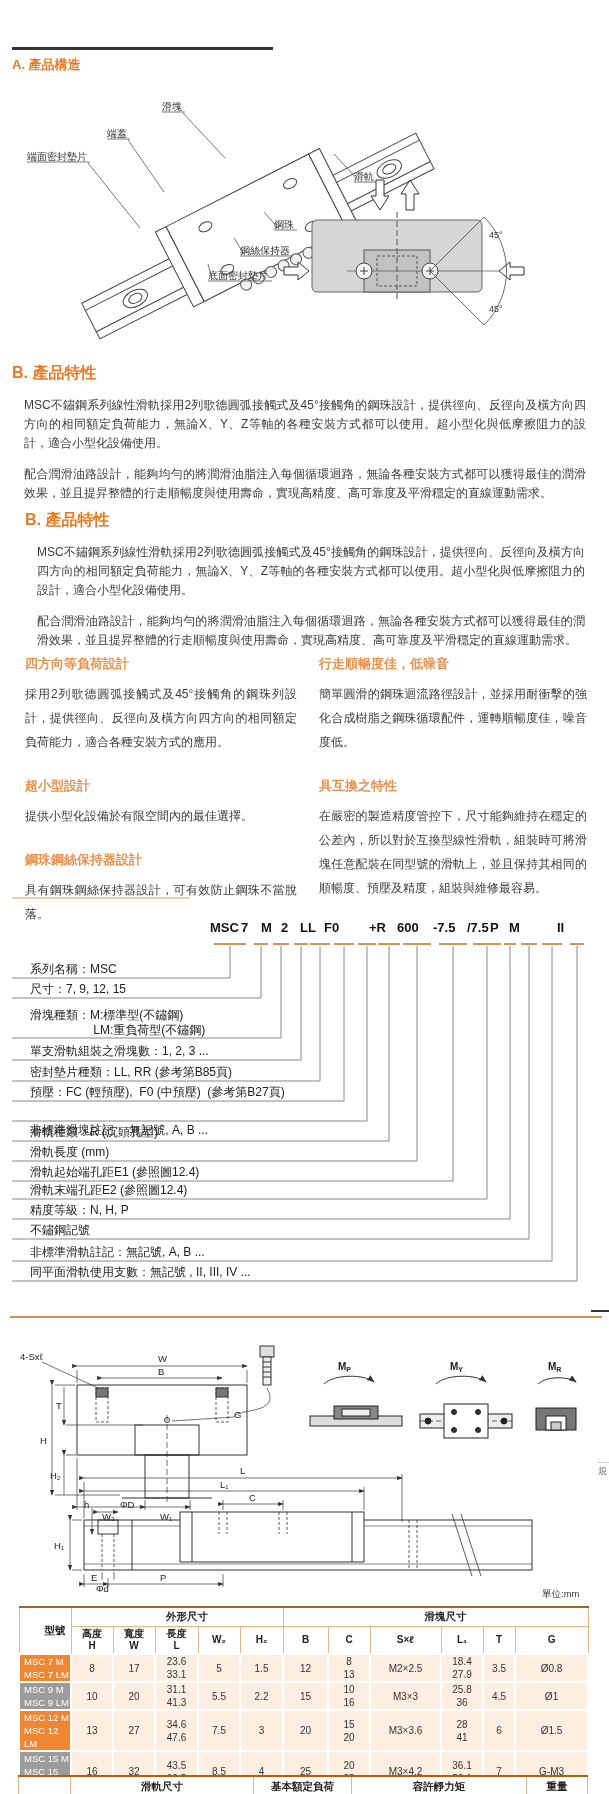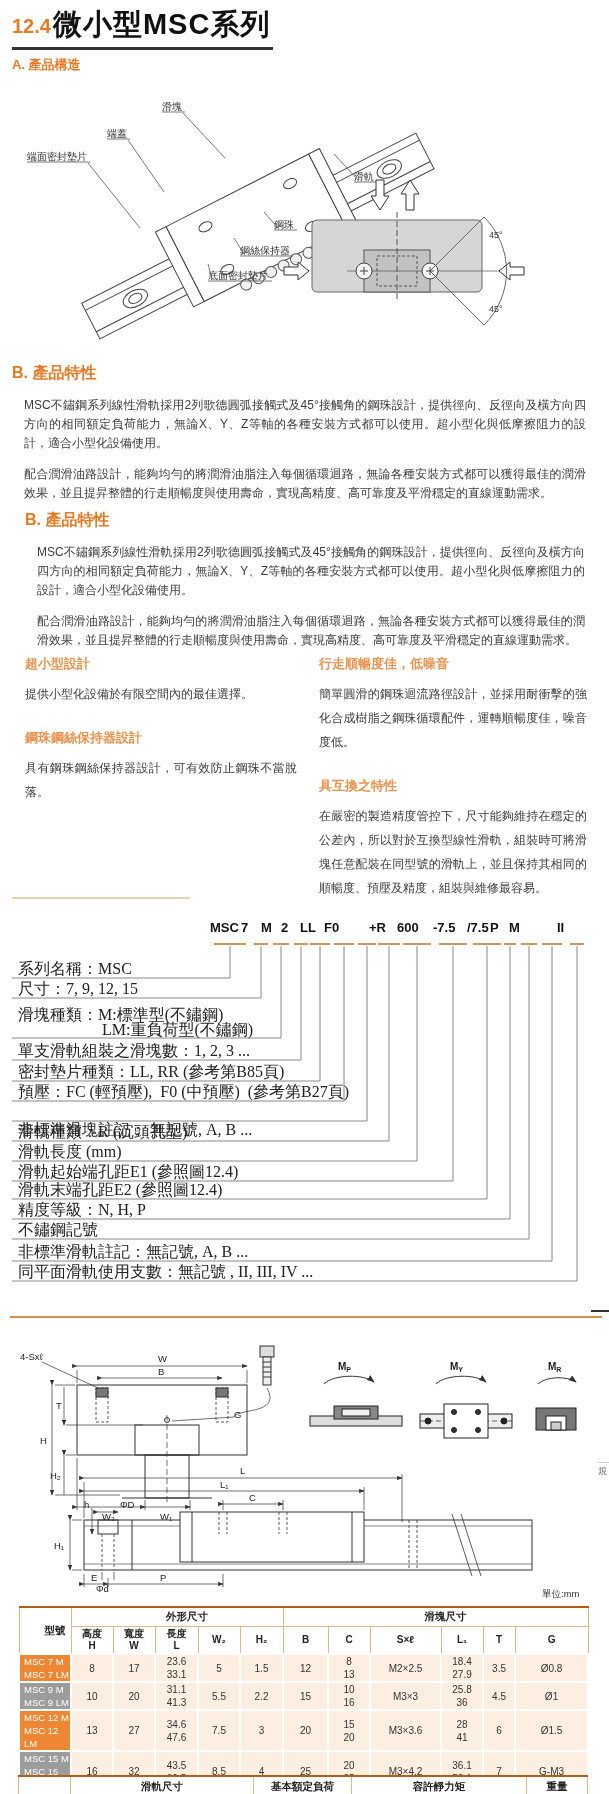--- a/index.html
+++ b/index.html
@@ -20,21 +20,21 @@
   .features{position:absolute;top:655px;left:25px;width:562px;display:grid;
             grid-template-columns:272px 268px;column-gap:22px;}
   .feat .ft-title{color:#e89350;font-weight:bold;font-size:13px;margin-bottom:9px;}
   .feat{margin-bottom:23px;}
   .feat .ft-text{font-size:12px;line-height:24px;color:#3c3c3c;text-align:justify;}
   .faint-frag{position:absolute;top:897px;left:12px;width:178px;height:2px;background:#d9c08f;opacity:.7;}
   
   .mc{position:absolute;top:918px;left:0;width:609px;height:374px;}
   .mc svg{position:absolute;top:0;left:0;}
   .cp{position:absolute;top:2px;width:40px;text-align:left;font-weight:bold;font-size:13px;color:#111;}
-  .lg{position:absolute;left:18px;font-size:16px;color:#222;white-space:pre-wrap;line-height:14.5px;font-family:Liberation Serif, serif;}
+  .lg{position:absolute;left:30px;font-size:12px;color:#222;white-space:pre-wrap;line-height:14.5px;}
   
   .rule-orange{position:absolute;top:1316px;left:10px;width:592px;height:2px;background:#cf9150;}
   .rule-dark{position:absolute;top:1310px;right:0;width:18px;height:2px;background:#333;}
   .unit-note{position:absolute;top:1588px;left:542px;font-size:9.5px;color:#333;}
   .side-tab{position:absolute;top:1462px;right:0px;width:11px;font-size:9px;color:#666;
             border-top:1px solid #ccc;padding-top:2px;overflow:hidden;}
   svg text{font-family:"Liberation Sans","DejaVu Sans",sans-serif;}
   
   .spec,.spec2{position:absolute;left:18px;width:569px;border-collapse:collapse;table-layout:fixed;}
   .spec{top:1606px;}
@@ -51,24 +51,20 @@
   .spec td.m-gray{background:#9c9c9c;}
   .spec{border-top:2px solid #b25e17;border-bottom:2px solid #b25e17;}
   .spec2{border-top:2px solid #b25e17;}
   .spec2 th{height:19px;font-size:10.5px;}
 </style>
 </head>
 <body>
 
 <div class="page">
 
-  <div class="hdr">
-    <span class="sec-num">12.4</span>
-    <span class="page-title">微小型MSC系列</span>
-  </div>
   <div class="title-rule"></div>
 
   <div class="h-orange" style="top:56px;">A. 產品構造</div>
 
   <svg width="585" height="270" style="position:absolute;top:80px;left:12px;">
     <g transform="rotate(-27 240 150)" stroke="#444" fill="#fff" stroke-width="1">
       <rect x="55" y="138" width="375" height="40"></rect>
       <line x1="55" y1="146" x2="430" y2="146"></line>
         <line x1="55" y1="170" x2="430" y2="170"></line>
       <ellipse cx="105" cy="158" rx="13" ry="8"></ellipse>
@@ -154,20 +150,24 @@
   </div>
 
   <div class="para-block indented" style="top:510px;">
     <h3>B. 產品特性</h3>
     <p>MSC不鏽鋼系列線性滑軌採用2列歌德圓弧接觸式及45°接觸角的鋼珠設計，提供徑向、反徑向及橫方向四方向的相同額定負荷能力，無論X、Y、Z等軸的各種安裝方式都可以使用。超小型化與低摩擦阻力的設計，適合小型化設備使用。</p>
     <p>配合潤滑油路設計，能夠均勻的將潤滑油脂注入每個循環迴路，無論各種安裝方式都可以獲得最佳的潤滑效果，並且提昇整體的行走順暢度與使用壽命，實現高精度、高可靠度及平滑穩定的直線運動需求。</p>
   </div>
 
   <div class="features">
     <div>
+      <div class="feat">
+        <div class="ft-title">四方向等負荷設計</div>
+        <div class="ft-text">採用2列歌德圓弧接觸式及45°接觸角的鋼珠列設計，提供徑向、反徑向及橫方向四方向的相同額定負荷能力，適合各種安裝方式的應用。</div>
+      </div>
       <div class="feat">
         <div class="ft-title">超小型設計</div>
         <div class="ft-text">提供小型化設備於有限空間內的最佳選擇。</div>
       </div>
       <div class="feat">
         <div class="ft-title">鋼珠鋼絲保持器設計</div>
         <div class="ft-text">具有鋼珠鋼絲保持器設計，可有效防止鋼珠不當脫落。</div>
       </div>
     </div>
     <div>

